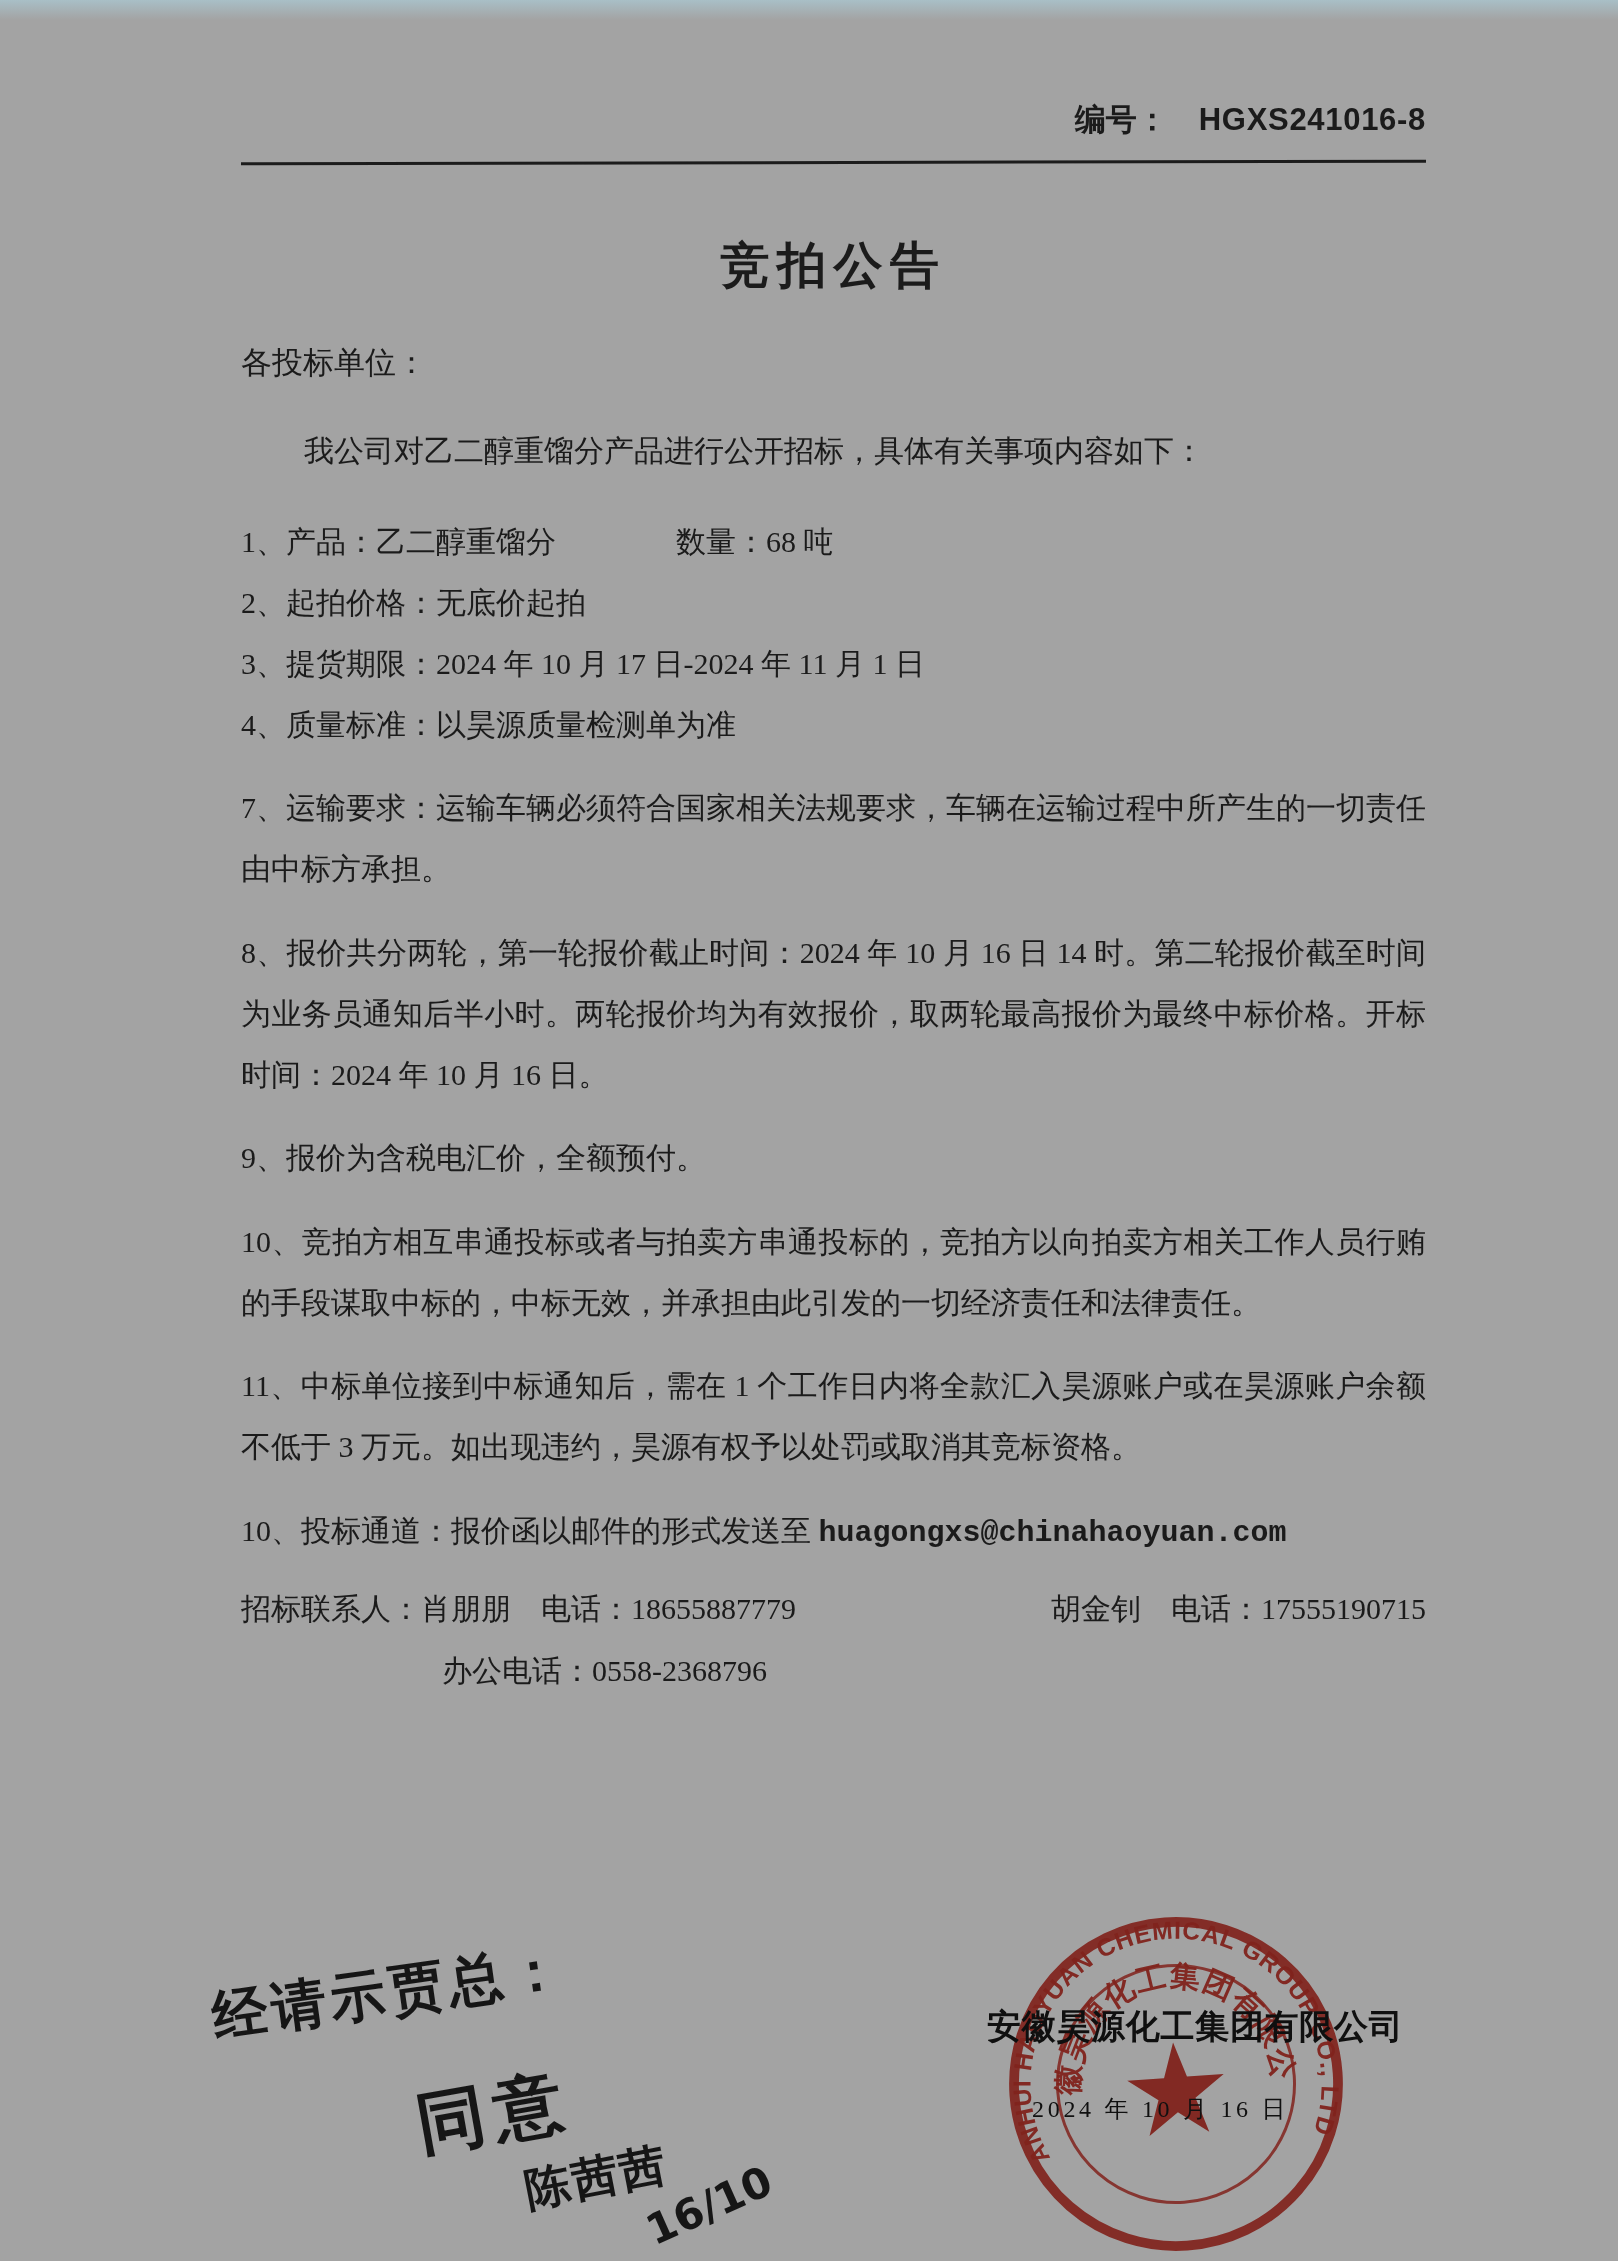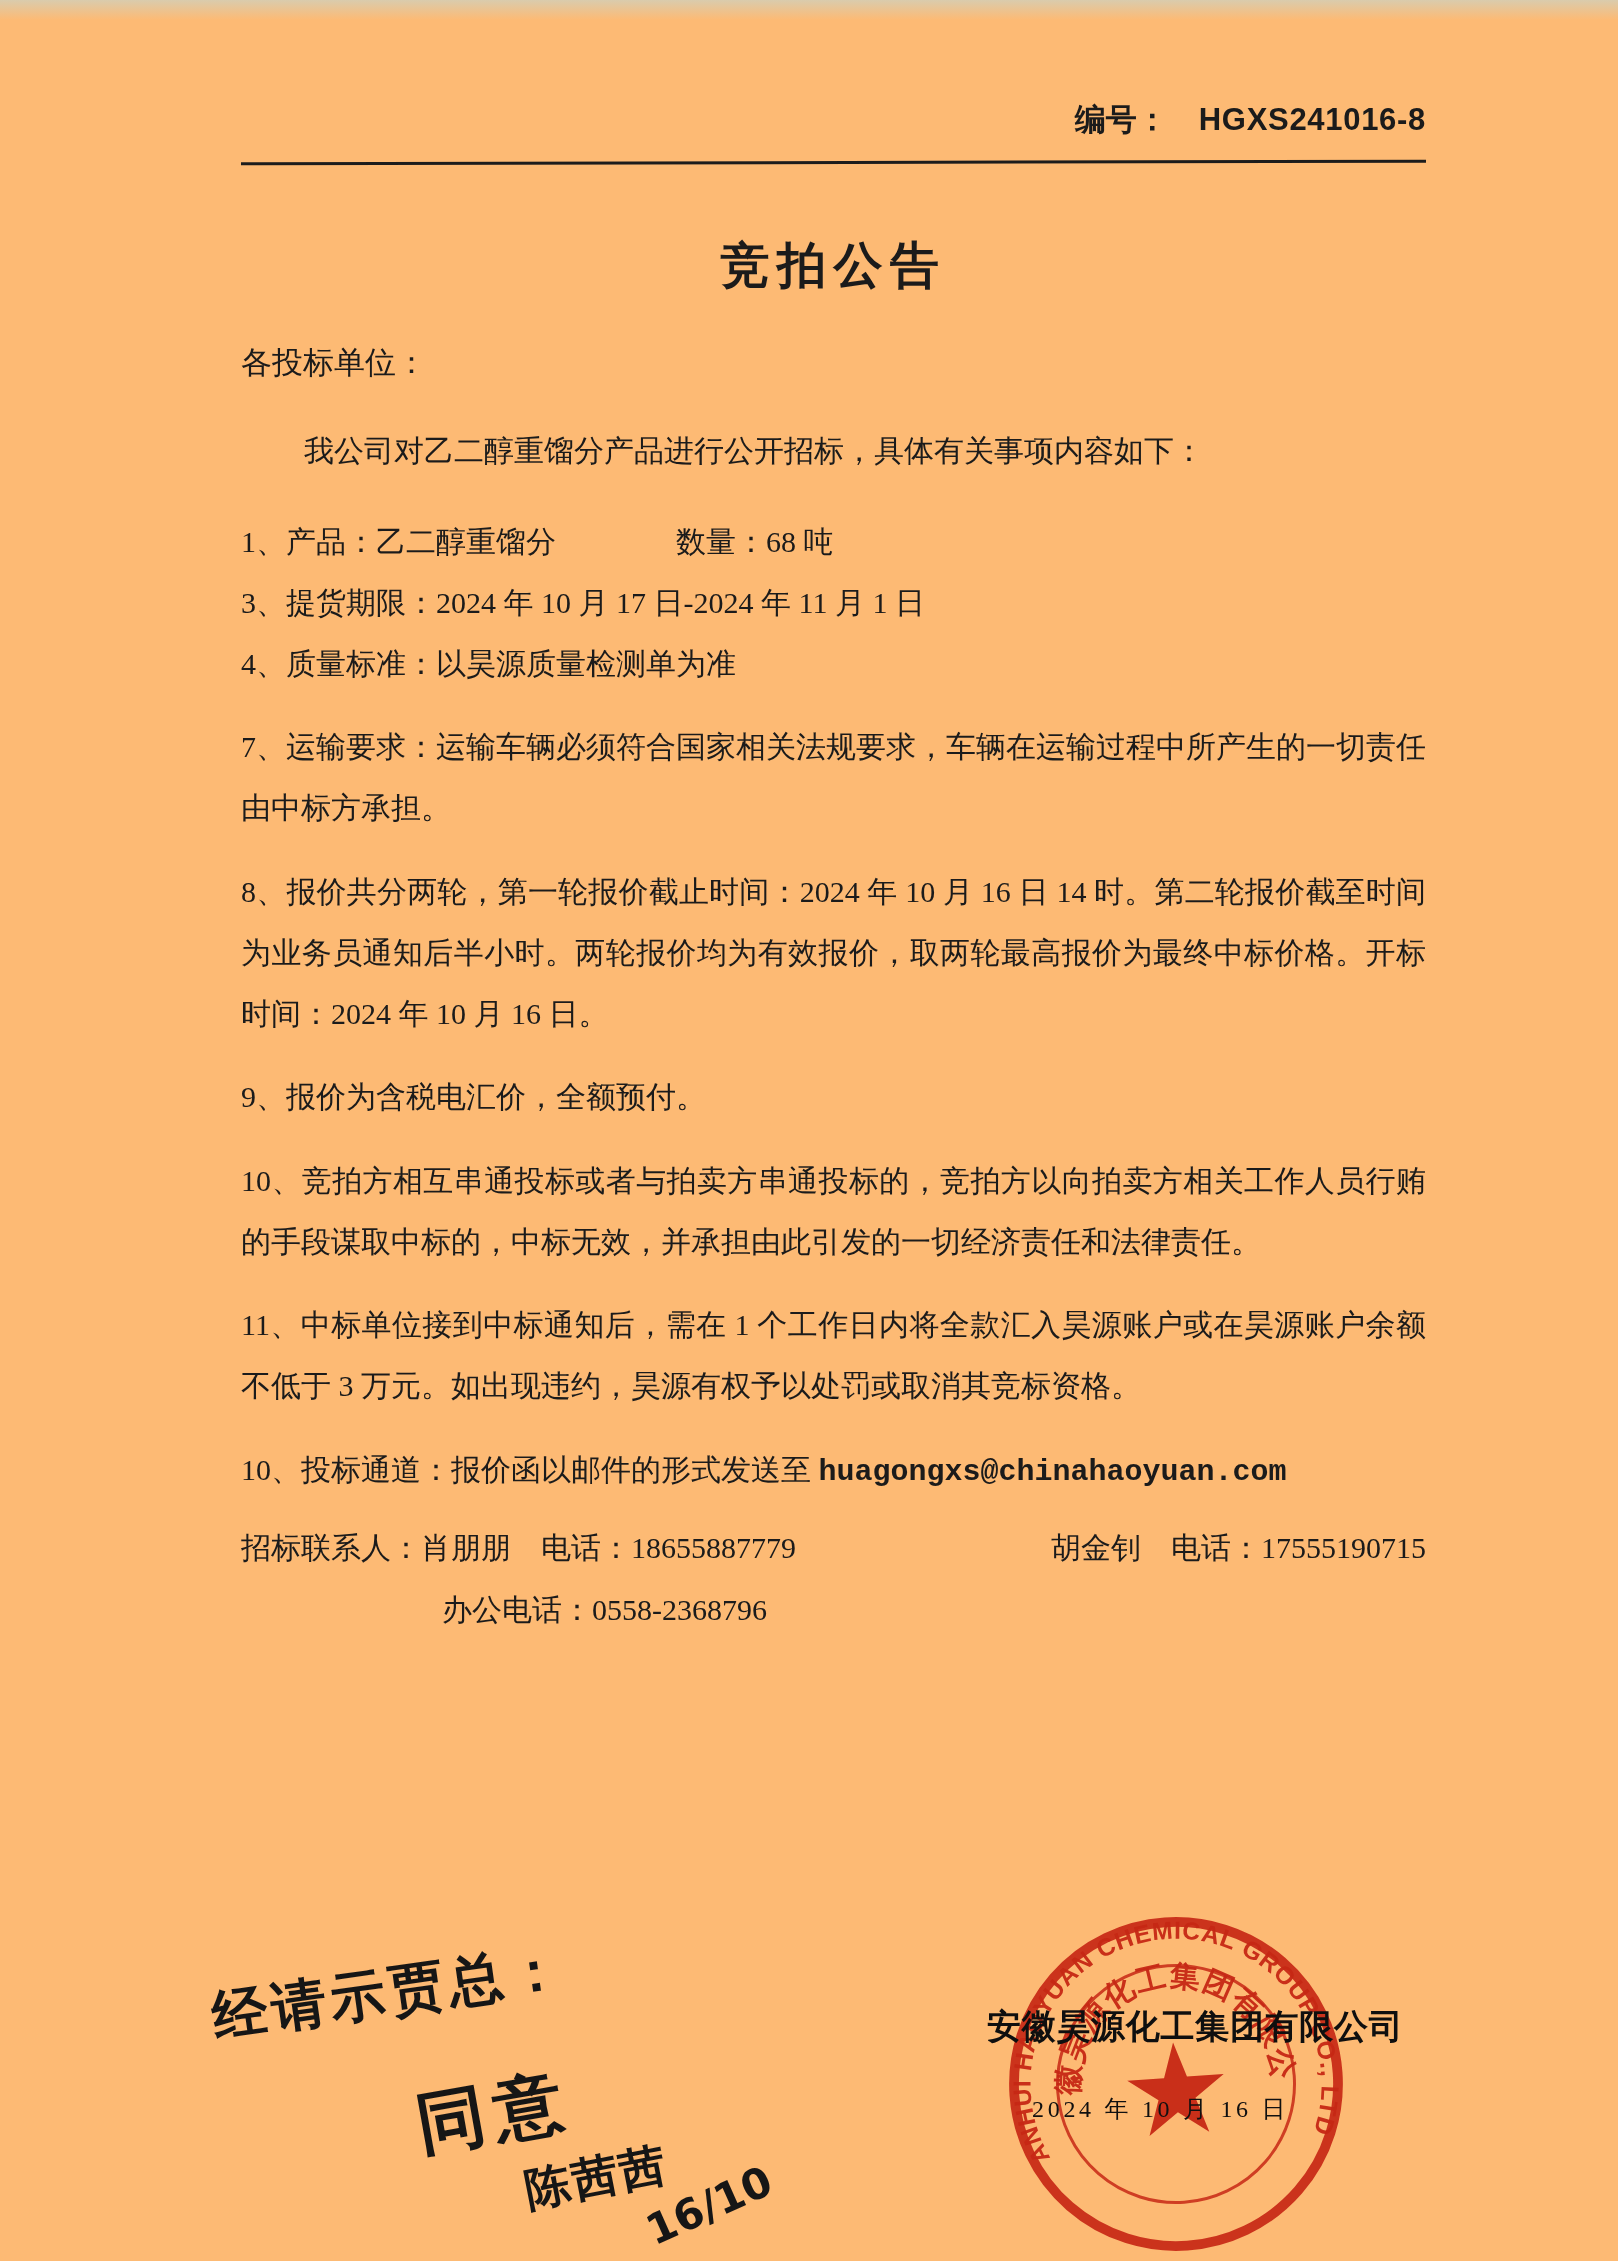--- a/index.html
+++ b/index.html
@@ -1,20 +1,20 @@
 <!DOCTYPE html>
 <html style="font-size:12px"><head>
 <meta charset="utf-8">
 <style>
   html,body{margin:0;padding:0;background:#e8e8e8;}
   .page{
     position:relative;
     width:1619px;height:2261px;
     margin:0 auto;
-    background:#fdba74;
+    background:#a3a3a3;
     overflow:hidden;
     font-family:"Liberation Serif","DejaVu Serif",serif;
     color:#1b1b1b;
   }
   .scan-tint{
     position:absolute;top:0;left:0;right:0;height:19.5px;
     background:linear-gradient(180deg, rgba(175,225,242,.45), rgba(255,255,255,0));
     pointer-events:none;
   }
   .content{padding:99px 193px 0 241px;}
@@ -87,20 +87,21 @@
     <div class="rule"></div>
 
     <h1 class="title">竞拍公告</h1>
 
     <div class="salutation">各投标单位：</div>
 
     <p class="intro">我公司对乙二醇重馏分产品进行公开招标，具体有关事项内容如下：</p>
 
     <div class="body">
       <p class="item">1、产品：乙二醇重馏分　　　　数量：68 吨</p>
+      <p class="item">2、起拍价格：无底价起拍</p>
       <p class="item">3、提货期限：2024 年 10 月 17 日-2024 年 11 月 1 日</p>
       <p class="item">4、质量标准：以昊源质量检测单为准</p>
       <p class="item mt">7、运输要求：运输车辆必须符合国家相关法规要求，车辆在运输过程中所产生的一切责任由中标方承担。</p>
       <p class="item mt">8、报价共分两轮，第一轮报价截止时间：2024 年 10 月 16 日 14 时。第二轮报价截至时间为业务员通知后半小时。两轮报价均为有效报价，取两轮最高报价为最终中标价格。开标时间：2024 年 10 月 16 日。</p>
       <p class="item mt">9、报价为含税电汇价，全额预付。</p>
       <p class="item mt">10、竞拍方相互串通投标或者与拍卖方串通投标的，竞拍方以向拍卖方相关工作人员行贿的手段谋取中标的，中标无效，并承担由此引发的一切经济责任和法律责任。</p>
       <p class="item mt">11、中标单位接到中标通知后，需在 1 个工作日内将全款汇入昊源账户或在昊源账户余额不低于 3 万元。如出现违约，昊源有权予以处罚或取消其竞标资格。</p>
       <p class="item mt"><span>10、投标通道：报价函以邮件的形式发送至 </span><span class="email">huagongxs@chinahaoyuan.com</span></p>
     </div>
 

